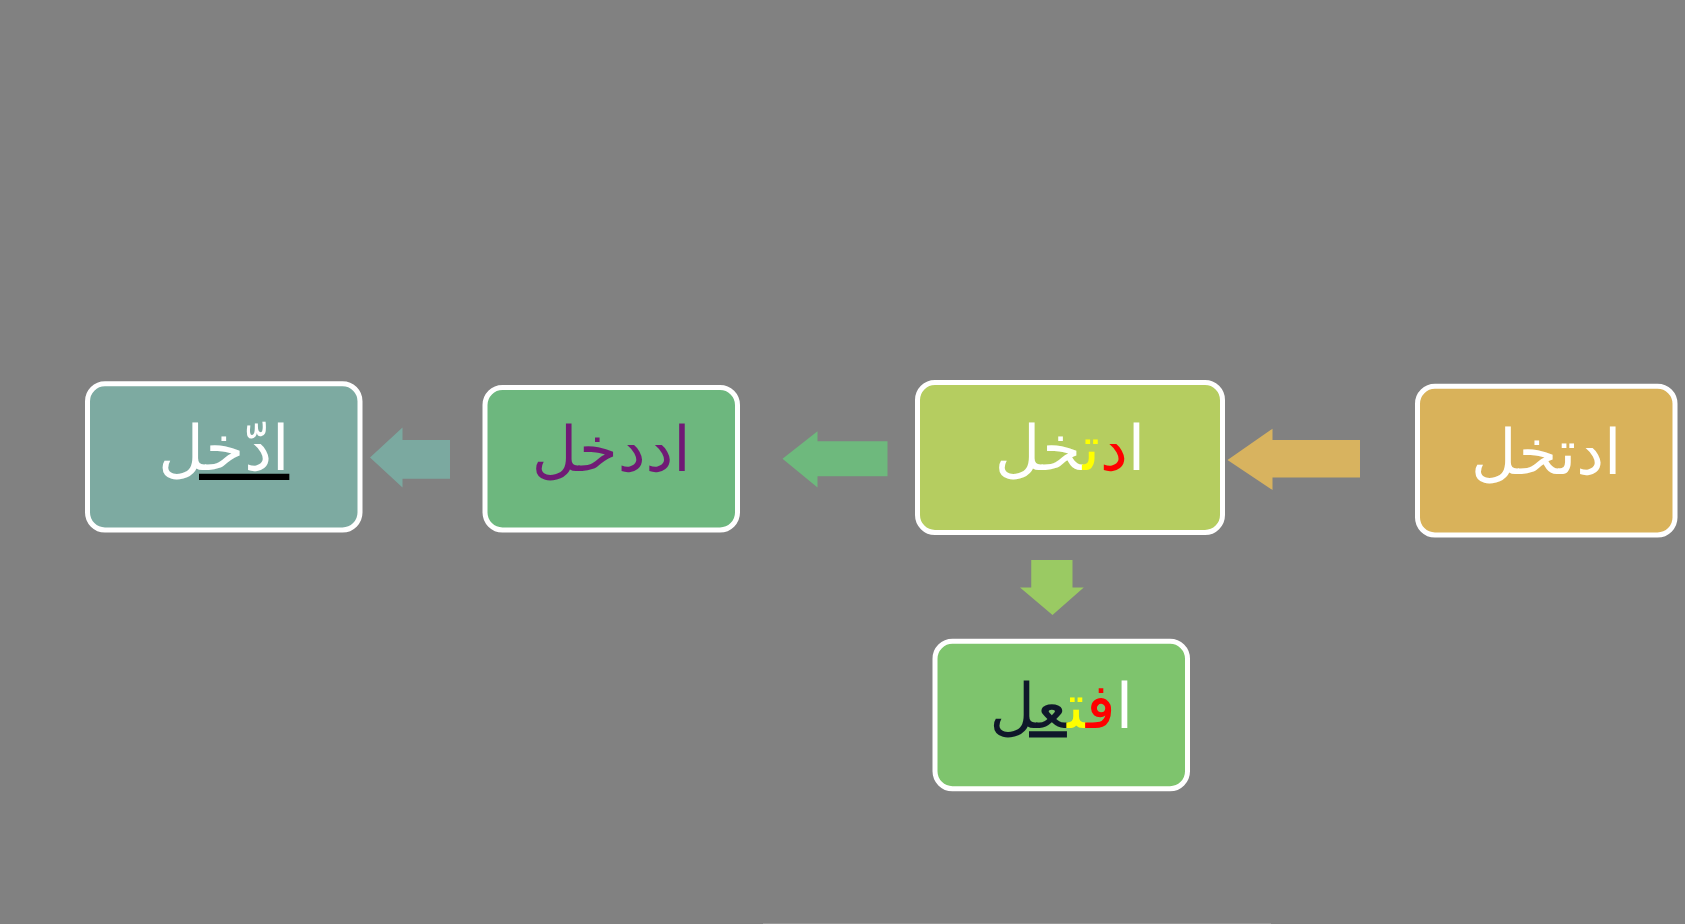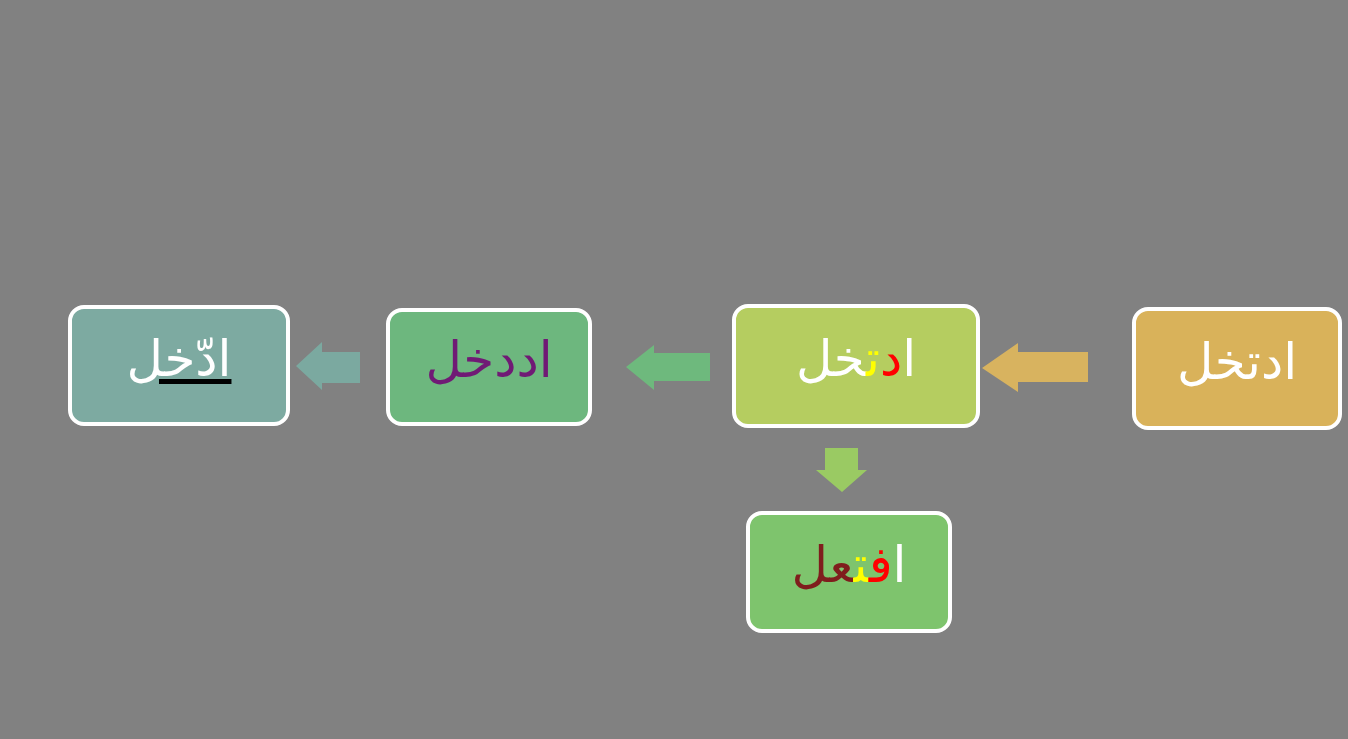--- a/index.html
+++ b/index.html
@@ -65,16 +65,16 @@
 
   <div class="node node-3" style="background-color: rgb(109, 183, 126); border-color: rgb(255, 255, 255);">
     <span class="node-label" lang="ar" dir="rtl"><span style="color: #701a75;">اددخل</span></span>
   </div>
 
   <div class="node node-4" style="background-color: rgb(125, 170, 161); border-color: rgb(255, 255, 255);">
     <span class="node-label" lang="ar" dir="rtl"><span style="color: rgb(255, 255, 255);">ادّخل</span></span>
   </div>
 
   <div class="node node-5" style="background-color: rgb(126, 196, 109); border-color: rgb(255, 255, 255);">
-    <span class="node-label" lang="ar" dir="rtl"><span style="color: rgb(255, 255, 255);">ا</span><span style="color: rgb(255, 0, 0);">ف‍</span><span style="color: rgb(255, 255, 0);">‍ت‍</span><span style="color: #7f1d1d;">‍عل</span></span>
+    <span class="node-label" lang="ar" dir="rtl"><span style="color: rgb(255, 255, 255);">ا</span><span style="color: rgb(255, 0, 0);">ف‍</span><span style="color: rgb(255, 255, 0);">‍ت‍</span><span style="color: #0f172a; text-decoration: underline;">‍عل</span></span>
   </div>
 
 </div>
 
 </body></html>

